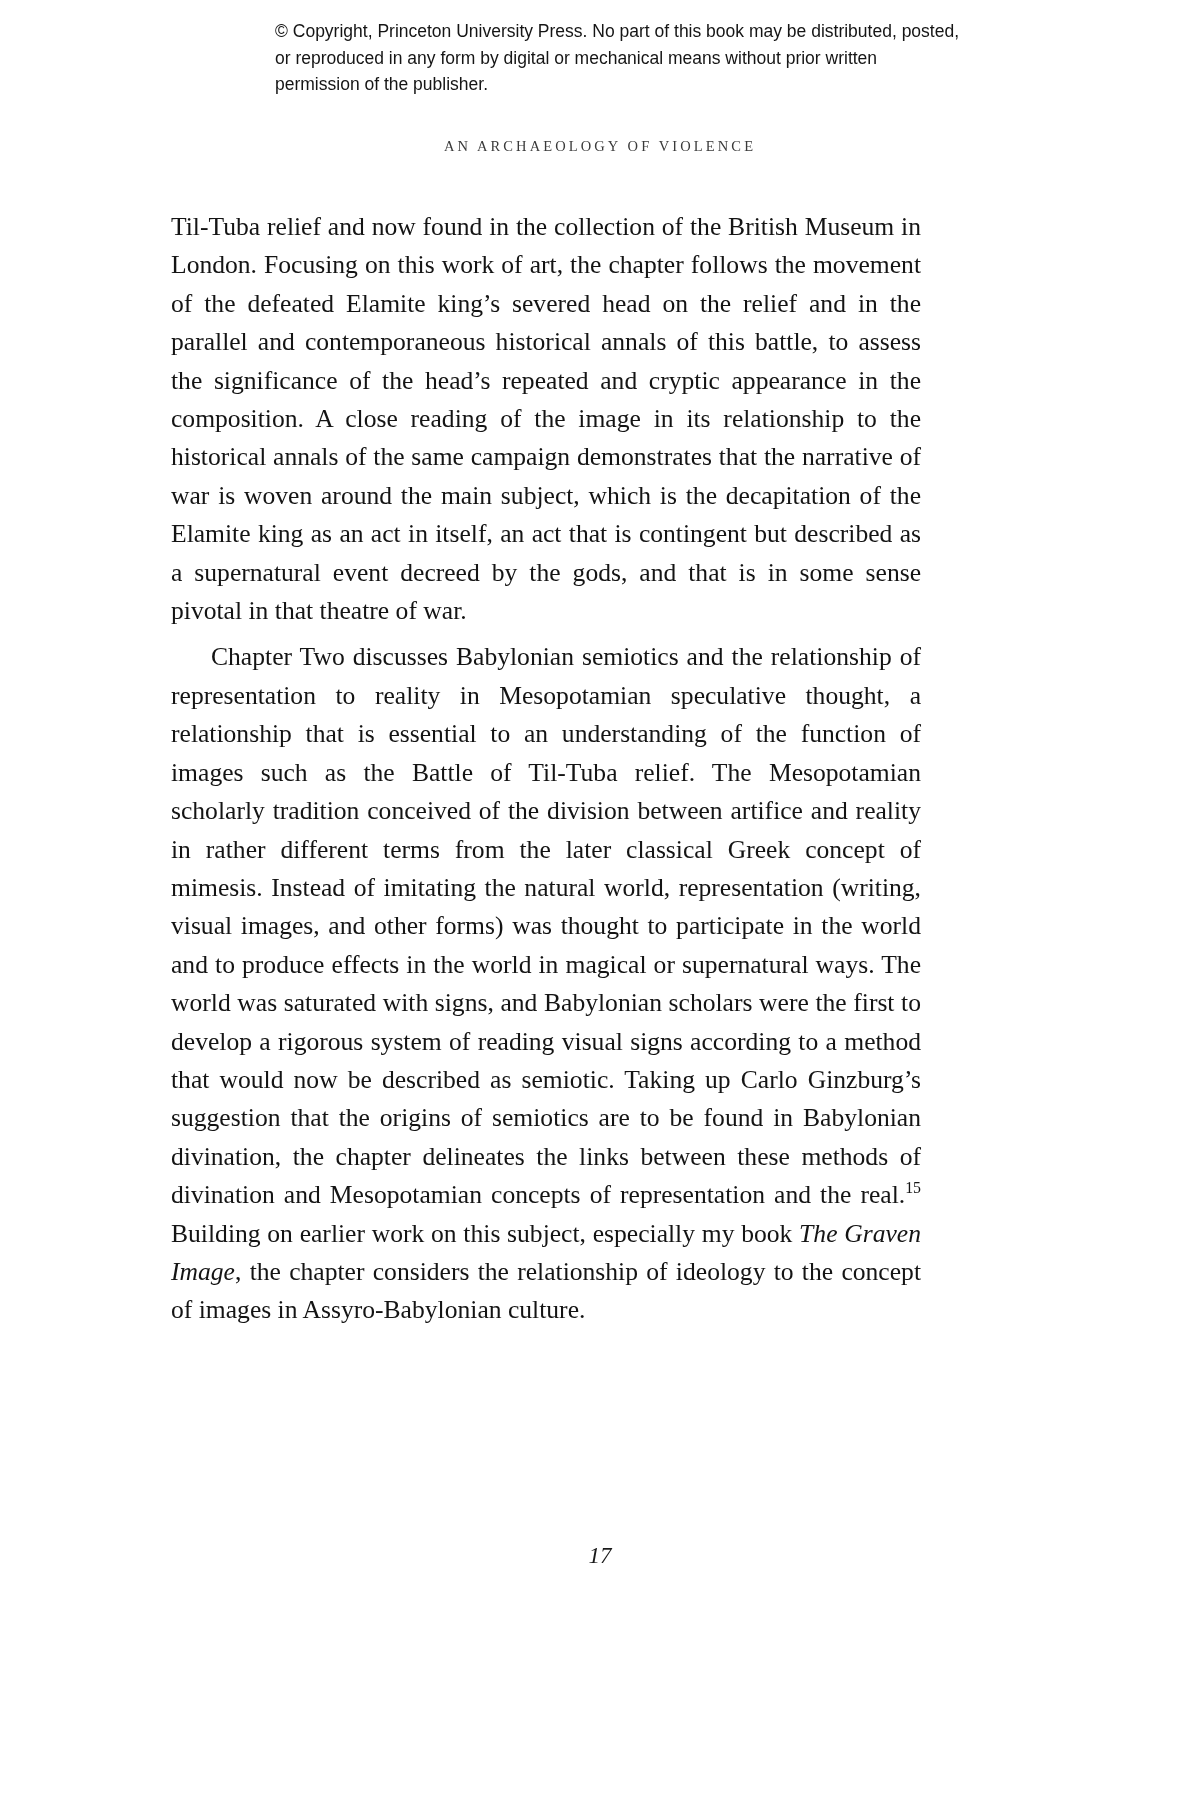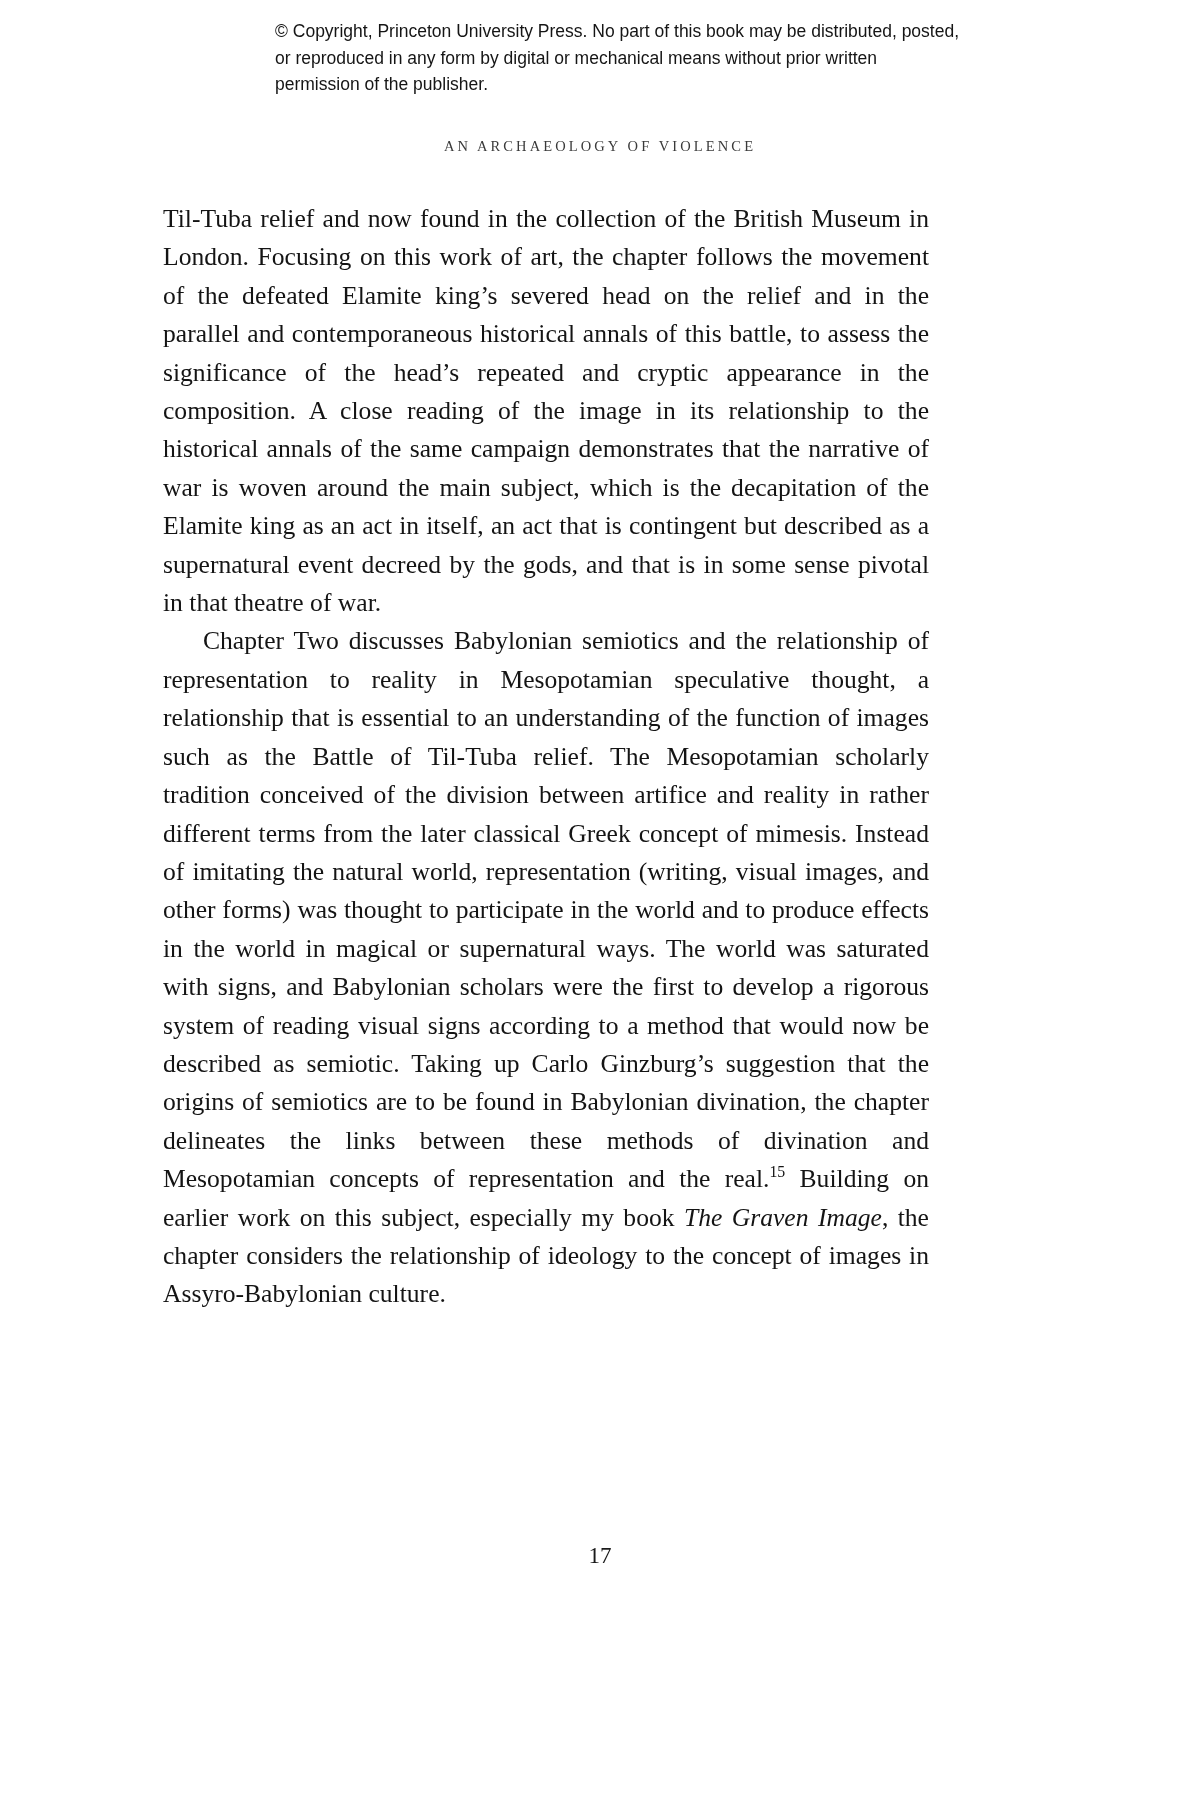--- a/index.html
+++ b/index.html
@@ -45,21 +45,21 @@
     left: 163px;
     top: 200px;
     width: 766px;
     font-size: 25.6px;
     line-height: 38.4px;
     text-align: justify;
     text-justify: inter-word;
     color: #141414;
   }
   .body-text p {
-    margin: 0;
+    margin: 8px;
   }
   .body-text p.indent {
     text-indent: 40px;
   }
   .body-text i {
     font-style: italic;
   }
   sup {
     font-size: 0.62em;
     line-height: 0;
@@ -67,20 +67,21 @@
   }
   .folio {
     position: absolute;
     left: 0;
     right: 0;
     top: 1543px;
     text-align: center;
     font-size: 23px;
     color: #1a1a1a;
     font-variant-numeric: oldstyle-nums;
+    font-style: italic;
   }
   .footer-note {
     position: absolute;
     left: 0;
     right: 0;
     top: 1755px;
     text-align: center;
     font-family: "Liberation Sans", sans-serif;
     font-size: 19px;
     color: #111111;

